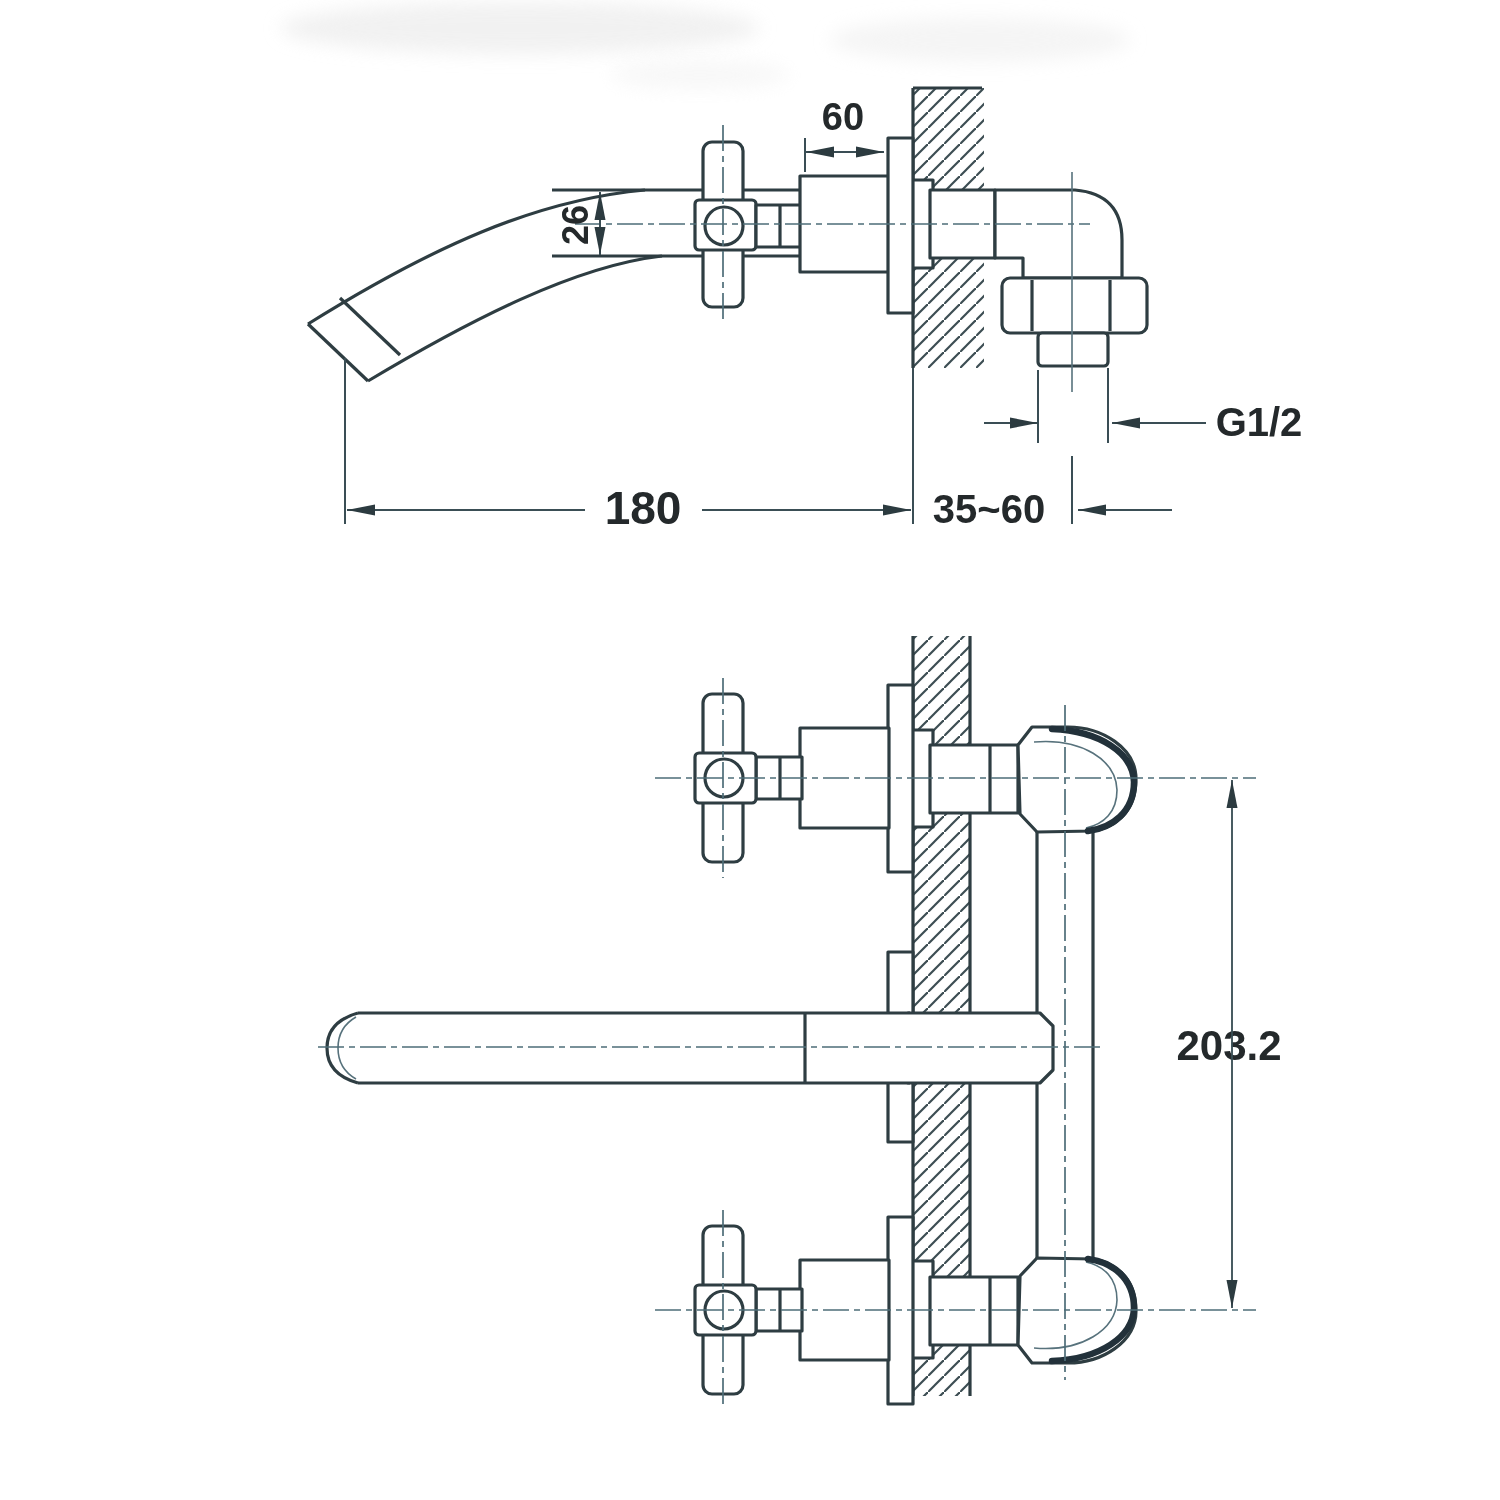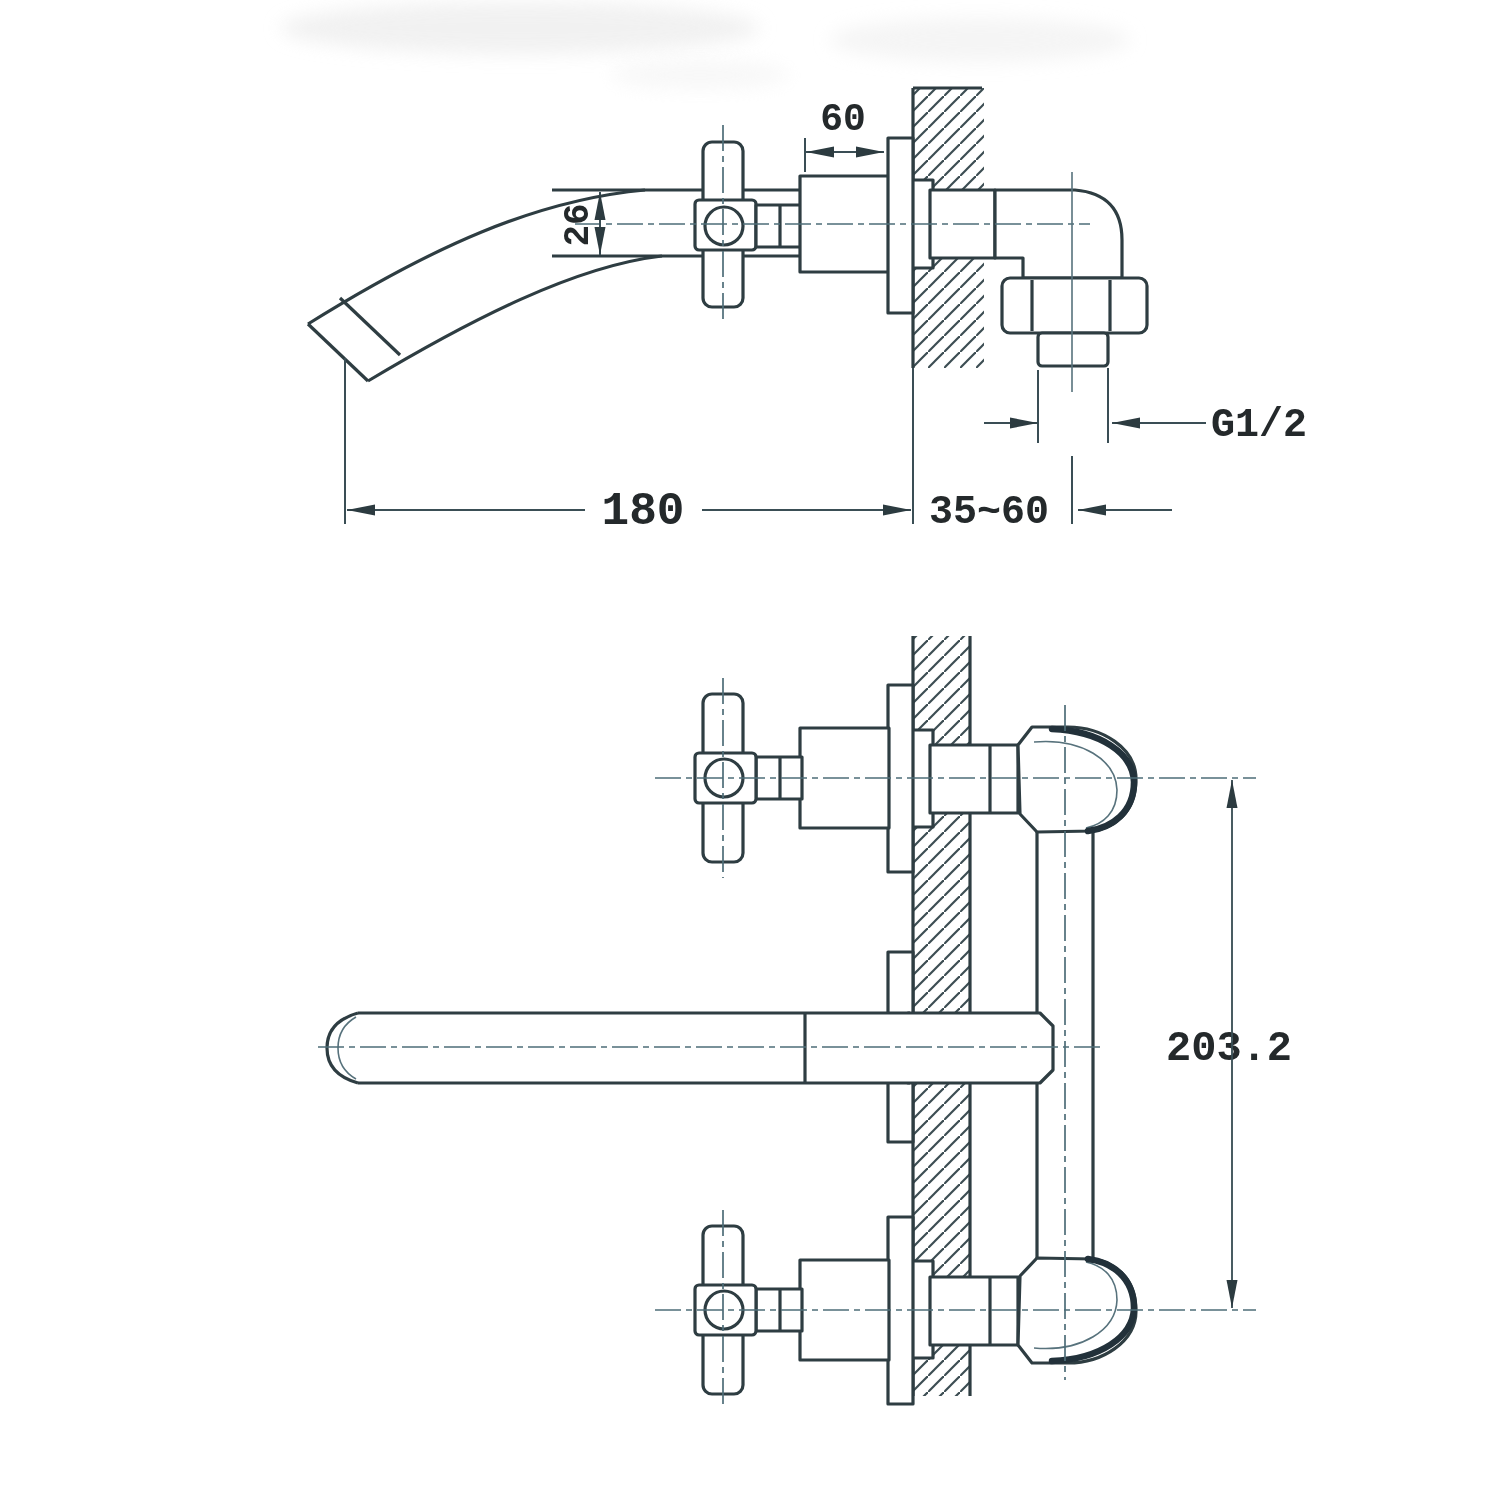--- a/index.html
+++ b/index.html
@@ -1,17 +1,17 @@
 <!DOCTYPE html>
 <html><head>
 <meta charset="utf-8">
 <style>
   html,body{margin:0;padding:0;background:#ffffff;}
   #stage{position:relative;width:1500px;height:1500px;background:#ffffff;overflow:hidden;
-         font-family:Liberation Mono, monospace;}
+         font-family:Liberation Sans, sans-serif;}
   svg{position:absolute;left:0;top:0;}
   .outline{stroke:#2e3d42;stroke-width:3.2;fill:none;stroke-linejoin:round;}
   .fillwhite{fill:#ffffff;stroke:#2e3d42;stroke-width:3.2;stroke-linejoin:round;}
   .thin{stroke:#57727c;stroke-width:1.6;fill:none;}
   .center{stroke:#4e6d78;stroke-width:1.7;fill:none;stroke-dasharray:26 5 6 5;}
   .dim{stroke:#3a4e55;stroke-width:2;fill:none;}
   .arrow{fill:#2c3b40;stroke:none;}
   .heavy{stroke:#22313a;stroke-width:6.5;fill:none;stroke-linecap:round;}
   .dimtext{fill:#24292b;font-weight:bold;}
 </style>

